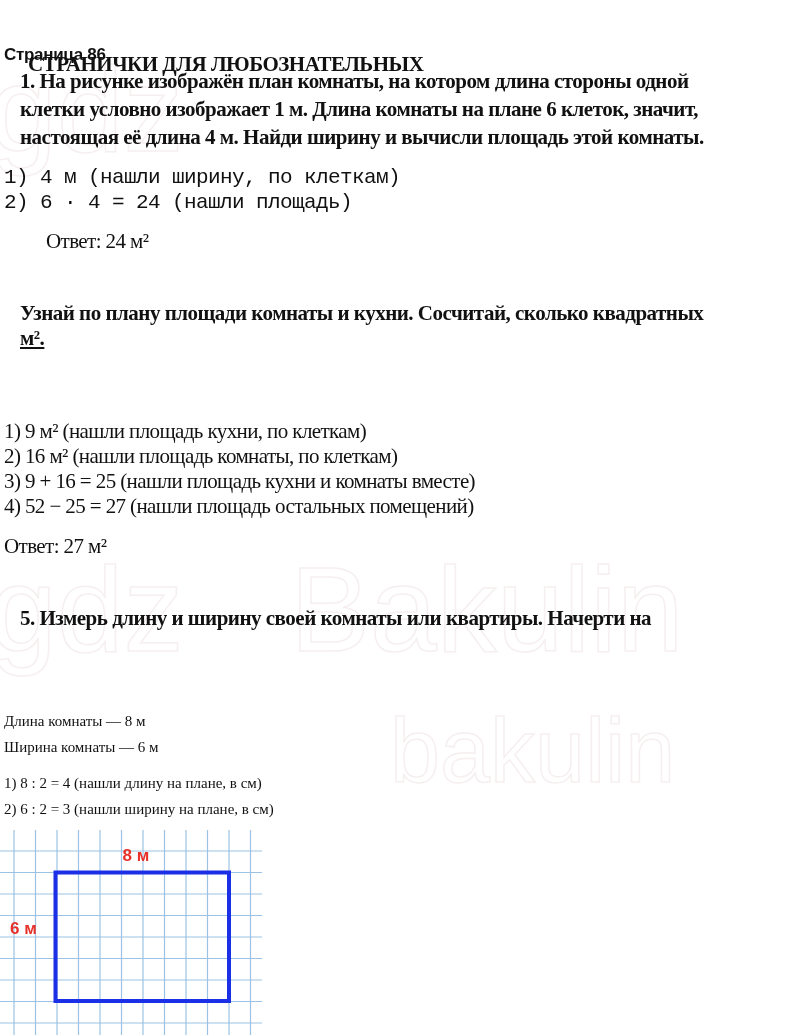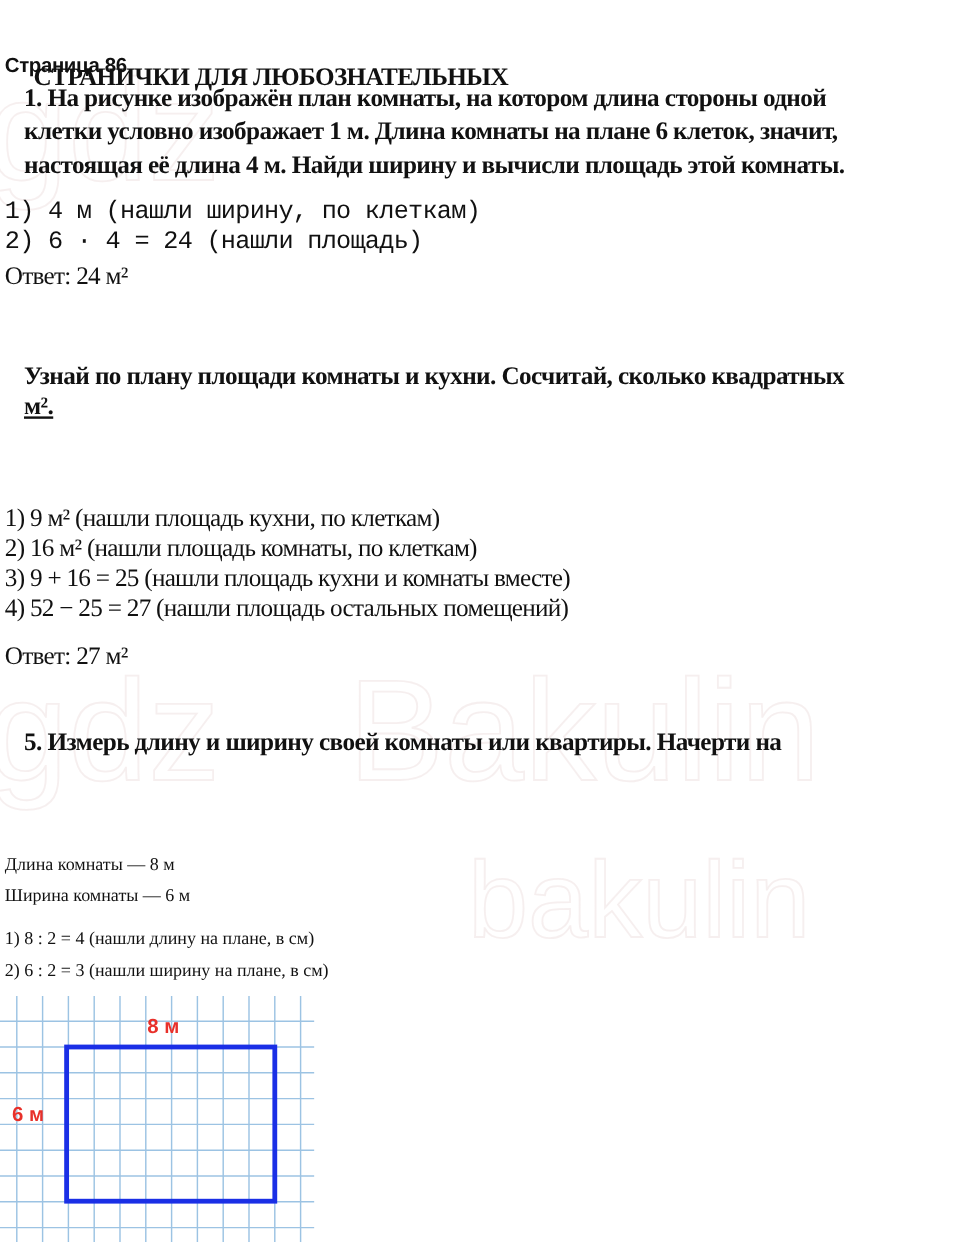--- a/index.html
+++ b/index.html
@@ -28,21 +28,21 @@
 
 <div class="abs task" style="top:67px;">
   <div>1. На рисунке изображён план комнаты, на котором длина стороны одной</div>
   <div>клетки условно изображает 1 м. Длина комнаты на плане 6 клеток, значит,</div>
   <div>настоящая её длина 4 м. Найди ширину и вычисли площадь этой комнаты.</div>
 </div>
 <div class="abs line" style="top:165px;font-family:Liberation Mono, monospace;">
   <div>1) 4 м (нашли ширину, по клеткам)</div>
   <div>2) 6 · 4 = 24 (нашли площадь)</div>
 </div>
-<div class="abs ans" style="top:218px;">Ответ: 24 м²</div>
+<div class="abs ans" style="top:229px;margin-left:42px;">Ответ: 24 м²</div>
 
 <div class="abs task" style="top:299px;">
   <div>Узнай по плану площади комнаты и кухни. Сосчитай, сколько квадратных</div>
   <div style="line-height:22px;text-decoration:underline;">м².</div>
 </div>
 <div class="abs line" style="top:419px;">
   <div>1) 9 м² (нашли площадь кухни, по клеткам)</div>
   <div>2) 16 м² (нашли площадь комнаты, по клеткам)</div>
   <div>3) 9 + 16 = 25 (нашли площадь кухни и комнаты вместе)</div>
   <div>4) 52 − 25 = 27 (нашли площадь остальных помещений)</div>

